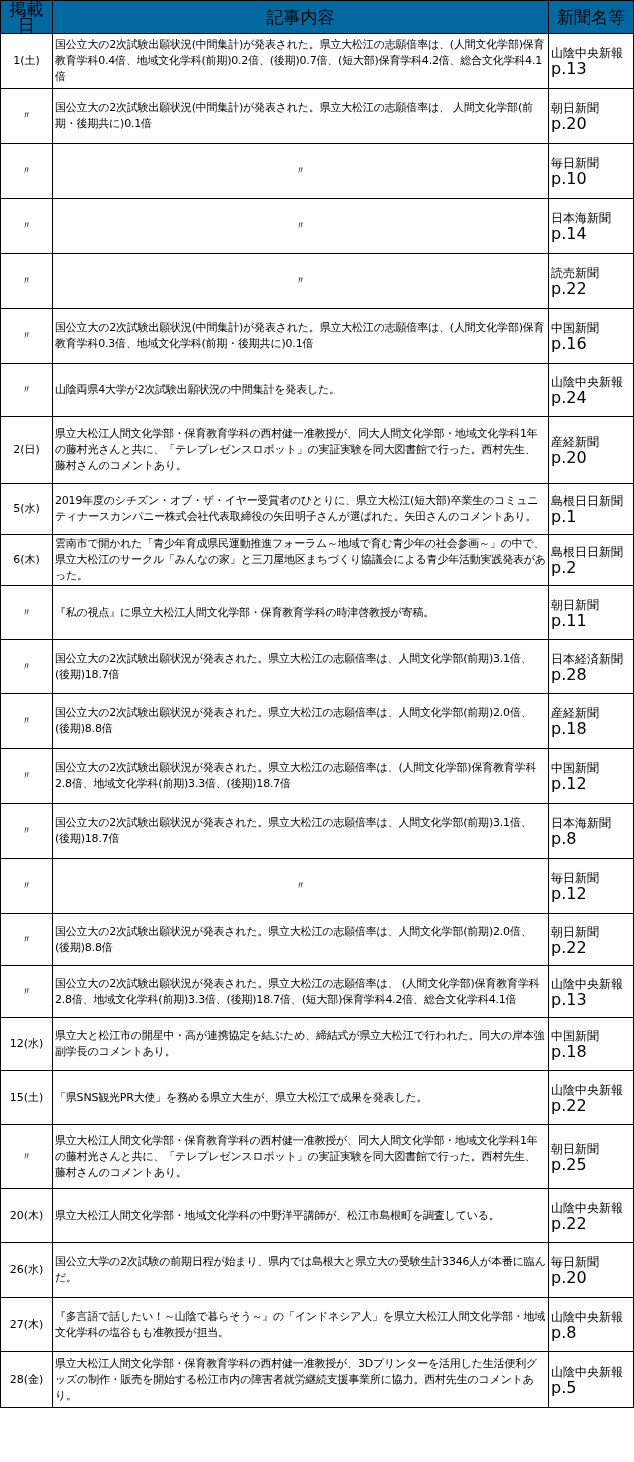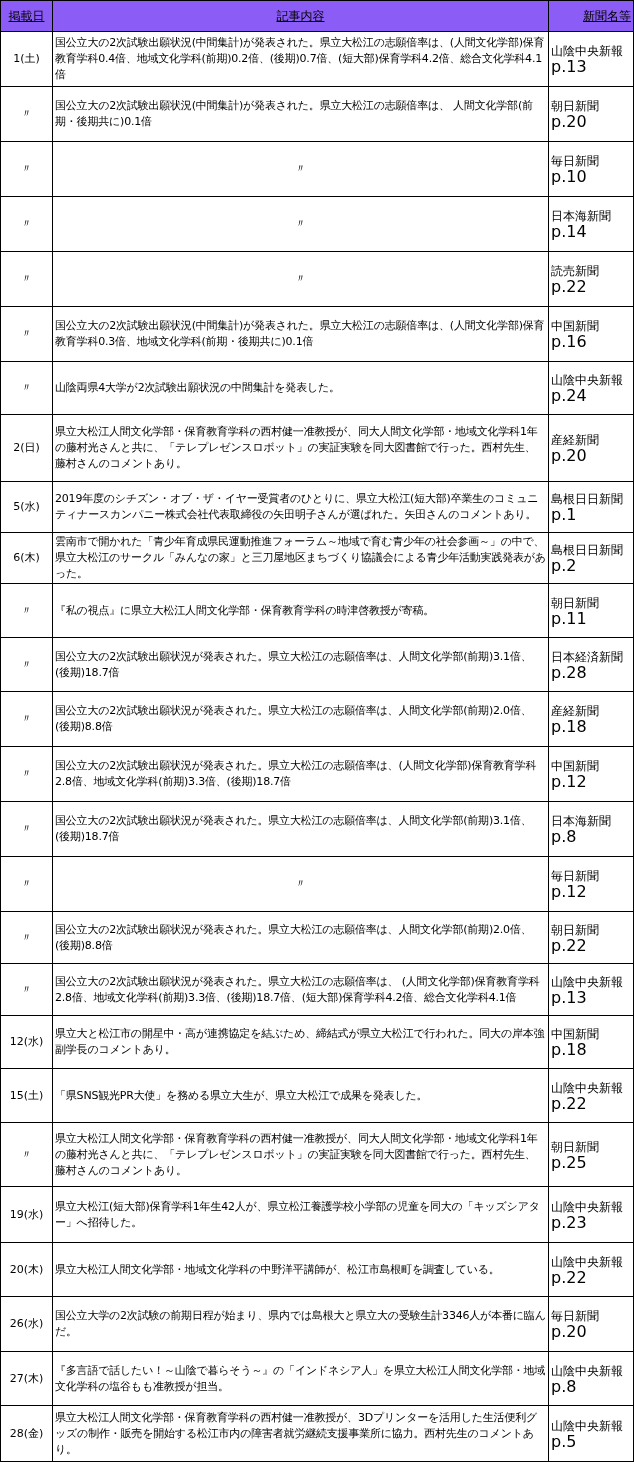--- a/index.html
+++ b/index.html
@@ -14,27 +14,26 @@
     border: 1px solid #000;
     padding: 0 2px;
     font-size: 11px;
     line-height: 16px;
     color: #000;
     vertical-align: middle;
     font-weight: normal;
     overflow: hidden;
   }
   table.news th {
-    background: #8b5cf6;
+    background: #0369a1;
     height: 30px;
-    font-size: 12px;
+    font-size: 17px;
     text-align: center;
-    text-decoration: underline;
   }
-  table.news th.col-paper { text-align: right; }
+  table.news th.col-paper { text-align: center; }
   td.date { text-align: center; }
   td.content { text-align: left; word-break: break-all; letter-spacing: -0.2px; }
   td.content.ditto { text-align: center; }
   td.paper { text-align: left; white-space: nowrap; }
   td.paper .pname { display: block; font-size: 12px; }
   td.paper .page { display: block; font-size: 16px; }
 </style>
 </head>
 <body>
 
@@ -213,28 +212,20 @@
         </td>
       </tr>
       <tr style="height: 64px;">
         <td class="date">〃</td>
         <td class="content">県立大松江人間文化学部・保育教育学科の西村健一准教授が、同大人間文化学部・地域文化学科1年の藤村光さんと共に、「テレプレゼンスロボット」の実証実験を同大図書館で行った。西村先生、藤村さんのコメントあり。</td>
         <td class="paper">
           <span class="pname">朝日新聞</span>
           <span class="page">p.25</span>
         </td>
       </tr>
-      <tr style="height: 56px;">
-        <td class="date">19(水)</td>
-        <td class="content">県立大松江(短大部)保育学科1年生42人が、県立松江養護学校小学部の児童を同大の「キッズシアター」へ招待した。</td>
-        <td class="paper">
-          <span class="pname">山陰中央新報</span>
-          <span class="page">p.23</span>
-        </td>
-      </tr>
       <tr style="height: 54px; margin-top: 20px;">
         <td class="date">20(木)</td>
         <td class="content">県立大松江人間文化学部・地域文化学科の中野洋平講師が、松江市島根町を調査している。</td>
         <td class="paper">
           <span class="pname">山陰中央新報</span>
           <span class="page">p.22</span>
         </td>
       </tr>
       <tr style="height: 55px;">
         <td class="date">26(水)</td>

